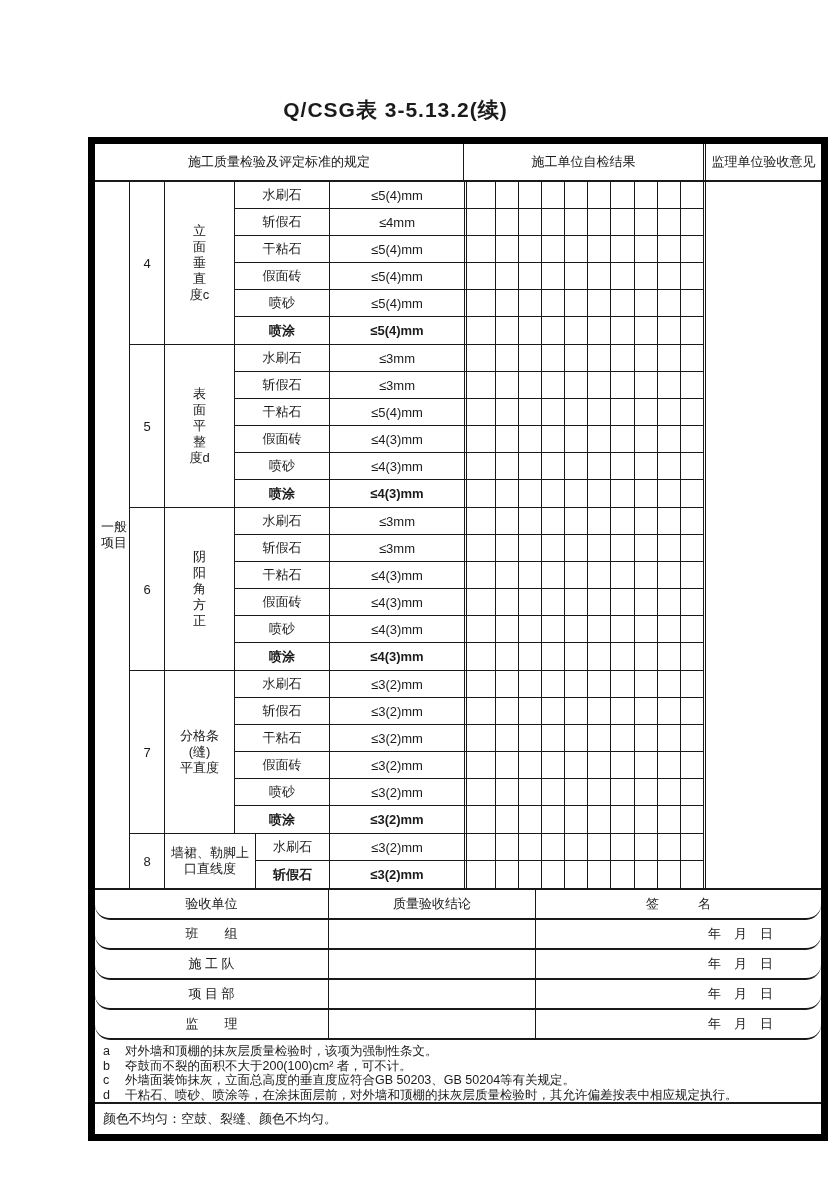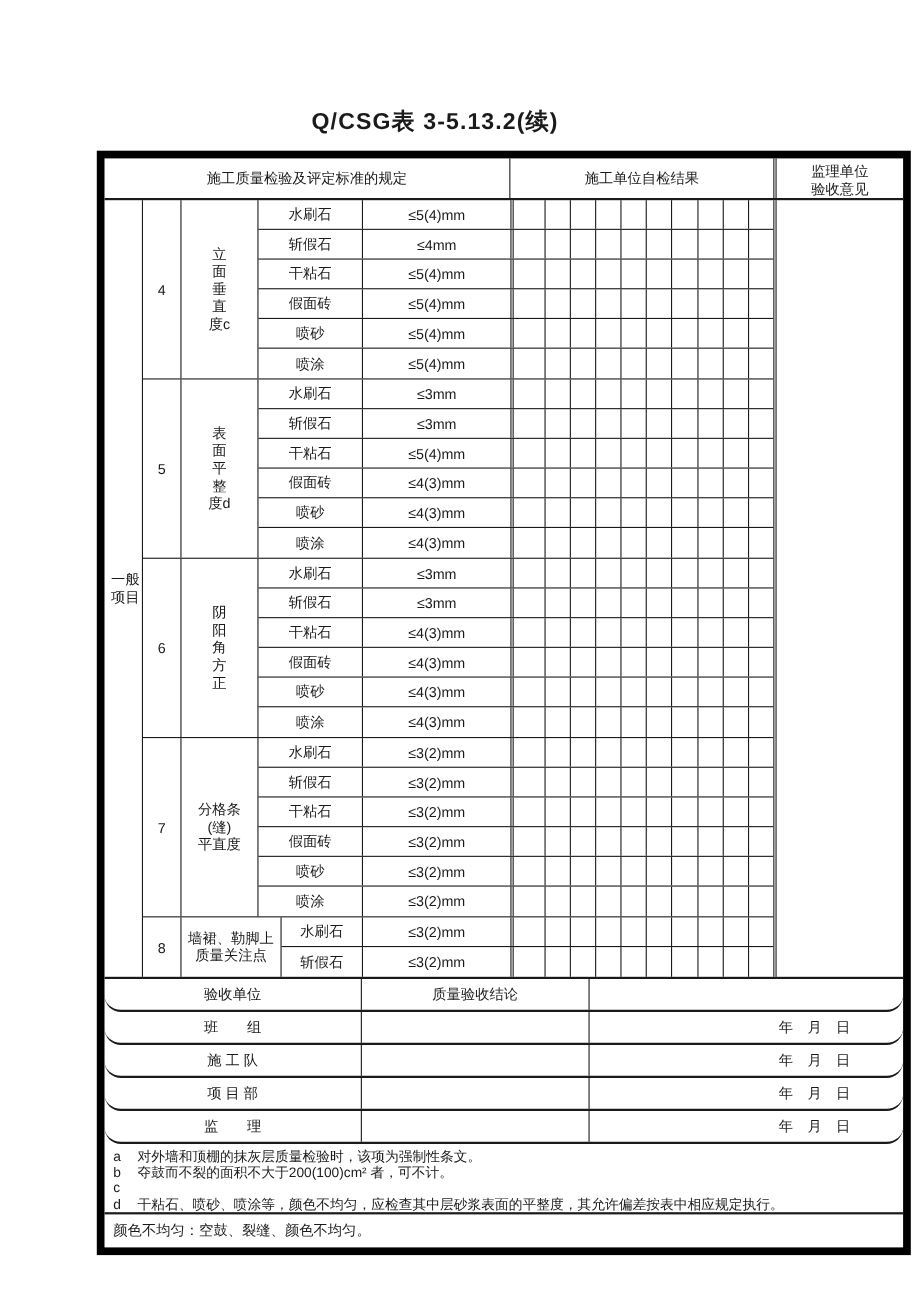--- a/index.html
+++ b/index.html
@@ -32,42 +32,42 @@
     border:7px solid #000000;
     background:#fff;
     font-size:13px;
   }
   .cell { display:flex; align-items:center; justify-content:center; text-align:center; }
 
   
   .header-row { display:flex; height:38px; border-bottom:2px solid #1a1a1a; }
   .hc1 { width:369px; border-right:1px solid #1a1a1a; }
   .hc2 { width:239px; }
-  .hc3 { flex:1; border-left:3px double #1a1a1a; flex-direction:column; line-height:16px;justify-content:flex-end; }
+  .hc3 { flex:1; border-left:3px double #1a1a1a; flex-direction:row; line-height:16px; }
 
   
   .main { display:flex; border-bottom:2px solid #1a1a1a; }
   .col-general {
     width:35px; border-right:1px solid #1a1a1a;
     display:flex; align-items:center; justify-content:center;
   }
   .col-general span {
     display:block; width:30px; line-height:16px; text-align:right;
     word-break:break-all;
   }
   .groups { display:flex; flex-direction:column; }
   .group { display:flex; border-bottom:1px solid #1a1a1a; }
   .group:last-child { border-bottom:none; }
   .cell.num { width:35px; border-right:1px solid #1a1a1a; }
   .cell.cat { width:70px; border-right:1px solid #1a1a1a; flex-direction:column; line-height:16px; }
   .group.wide .cell.cat { width:91px; }
   .subrows { display:flex; flex-direction:column; }
   .subrow { display:flex; height:27px; }
   .subrow { border-bottom:1px solid #1a1a1a; }
-  .subrow:last-child { border-bottom:none; }
+  .subrow:last-child { border-bottom:none;font-weight:bold; }
   .cell.item { width:95px; border-right:1px solid #1a1a1a; }
   .group.wide .cell.item { width:74px; }
   .cell.val { width:134px; }
   .gridwrap { width:239px; border-left:3px double #1a1a1a; display:flex; }
   .gcell { flex:1; border-right:1px solid #1a1a1a; }
   .gcell:first-child { flex:1.25; }
   .gcell:last-child { border-right:none; }
   .col-super { flex:1; border-left:3px double #1a1a1a; }
 
   
@@ -543,21 +543,21 @@
                   <div class="gcell"></div>
                   <div class="gcell"></div>
                 </div>
               </div>
             </div>
           </div>
           <div class="group wide">
             <div class="cell num">8</div>
             <div class="cell cat">
               <div class="cat-line">墙裙、勒脚上</div>
-              <div class="cat-line">质量关注点</div>
+              <div class="cat-line">口直线度</div>
             </div>
             <div class="subrows">
               <div class="subrow">
                 <div class="cell item">水刷石</div>
                 <div class="cell val">≤3(2)mm</div>
                 <div class="gridwrap">
                   <div class="gcell"></div>
                   <div class="gcell"></div>
                   <div class="gcell"></div>
                   <div class="gcell"></div>
@@ -587,20 +587,21 @@
               </div>
             </div>
           </div>
         </div>
       <div class="col-super"></div>
     </div>
 
     <div class="trow">
       <div class="cell sc1">验收单位</div>
       <div class="cell sc2">质量验收结论</div>
+      <div class="cell sc3">签　　　名</div>
     </div>
 
     <div id="sig-rows">
         <div class="trow">
           <div class="cell sc1">班　　组</div>
           <div class="cell sc2"></div>
           <div class="cell sc3 date">年　月　日</div>
         </div>
         <div class="trow">
           <div class="cell sc1">施 工 队</div>
@@ -623,23 +624,24 @@
         <div class="note-line">
           <span class="note-key">a</span>
           <span class="note-text">对外墙和顶棚的抹灰层质量检验时，该项为强制性条文。</span>
         </div>
         <div class="note-line">
           <span class="note-key">b</span>
           <span class="note-text">夺鼓而不裂的面积不大于200(100)cm² 者，可不计。</span>
         </div>
         <div class="note-line">
           <span class="note-key">c</span>
+          <span class="note-text">外墙面装饰抹灰，立面总高度的垂直度应符合GB 50203、GB 50204等有关规定。</span>
         </div>
         <div class="note-line">
           <span class="note-key">d</span>
-          <span class="note-text">干粘石、喷砂、喷涂等，颜色不均匀，应检查其中层砂浆表面的平整度，其允许偏差按表中相应规定执行。</span>
+          <span class="note-text">干粘石、喷砂、喷涂等，在涂抹面层前，对外墙和顶棚的抹灰层质量检验时，其允许偏差按表中相应规定执行。</span>
         </div>
       </div>
 
     <div class="quality">颜色不均匀：空鼓、裂缝、颜色不均匀。</div>
 
   </div>
 </div>
 
 </body></html>

